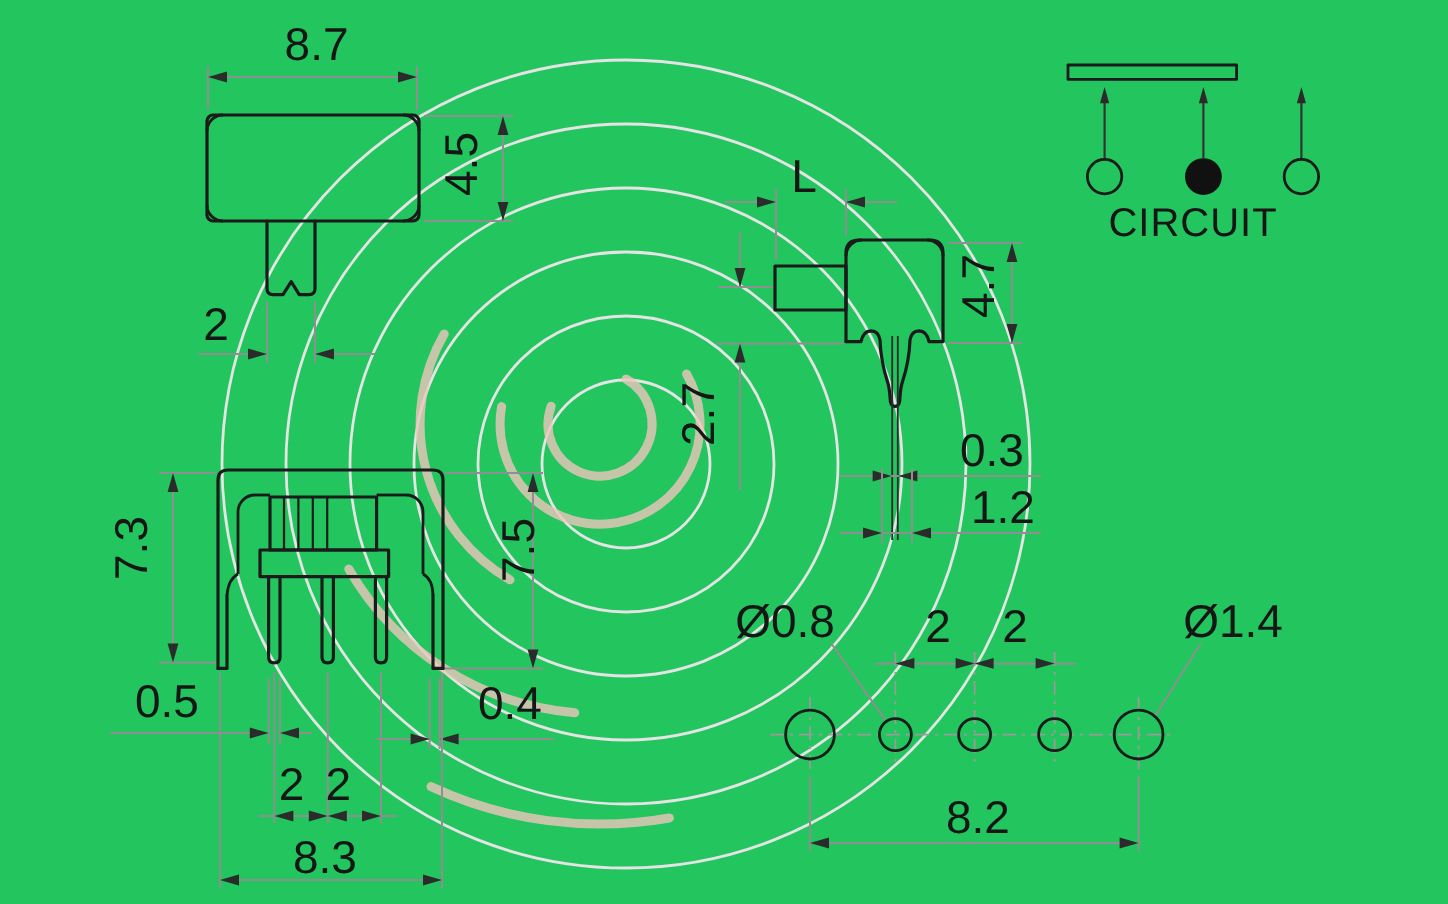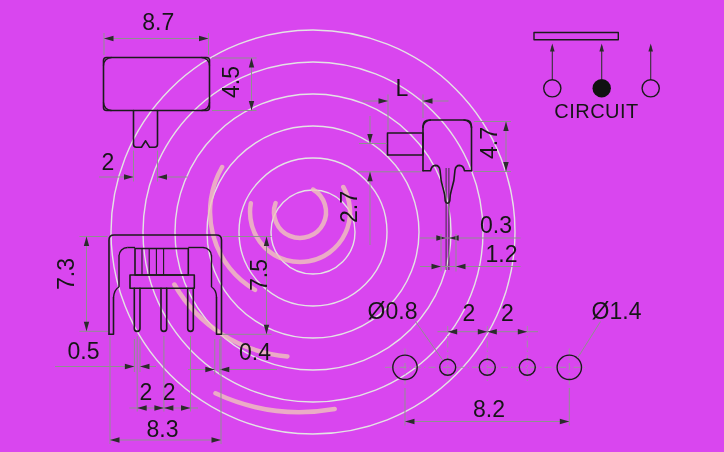--- a/index.html
+++ b/index.html
@@ -1,16 +1,16 @@
 <!DOCTYPE html>
 <html><head>
 <meta charset="utf-8">
 <style>
   html,body{margin:0;padding:0;background:#fff;}
-  .canvas{position:relative;width:724px;height:452px;background:#d946ef;overflow:hidden;}
+  .canvas{position:relative;width:724px;height:452px;background:#22c55e;overflow:hidden;}
   svg{display:block;}
   .outline{fill:none;stroke:#1b1b1b;stroke-width:1.6;stroke-linejoin:round;stroke-linecap:round;}
   .outline2{fill:none;stroke:#1b1b1b;stroke-width:1.4;stroke-linejoin:round;}
   .thin{fill:none;stroke:#2b2b2b;stroke-width:0.9;}
   .serr{fill:none;stroke:#1b1b1b;stroke-width:1.1;}
   .dimline{fill:none;stroke:#8f8f8f;stroke-width:1;}
   .stem{fill:none;stroke:#333;stroke-width:1.1;}
   .cl{fill:none;stroke:#9a9a9a;stroke-width:0.9;stroke-dasharray:7 3 1.5 3;}
   .ah{fill:#2b2b2b;}
   text{font-family:"Liberation Sans", sans-serif;fill:#161616;}

